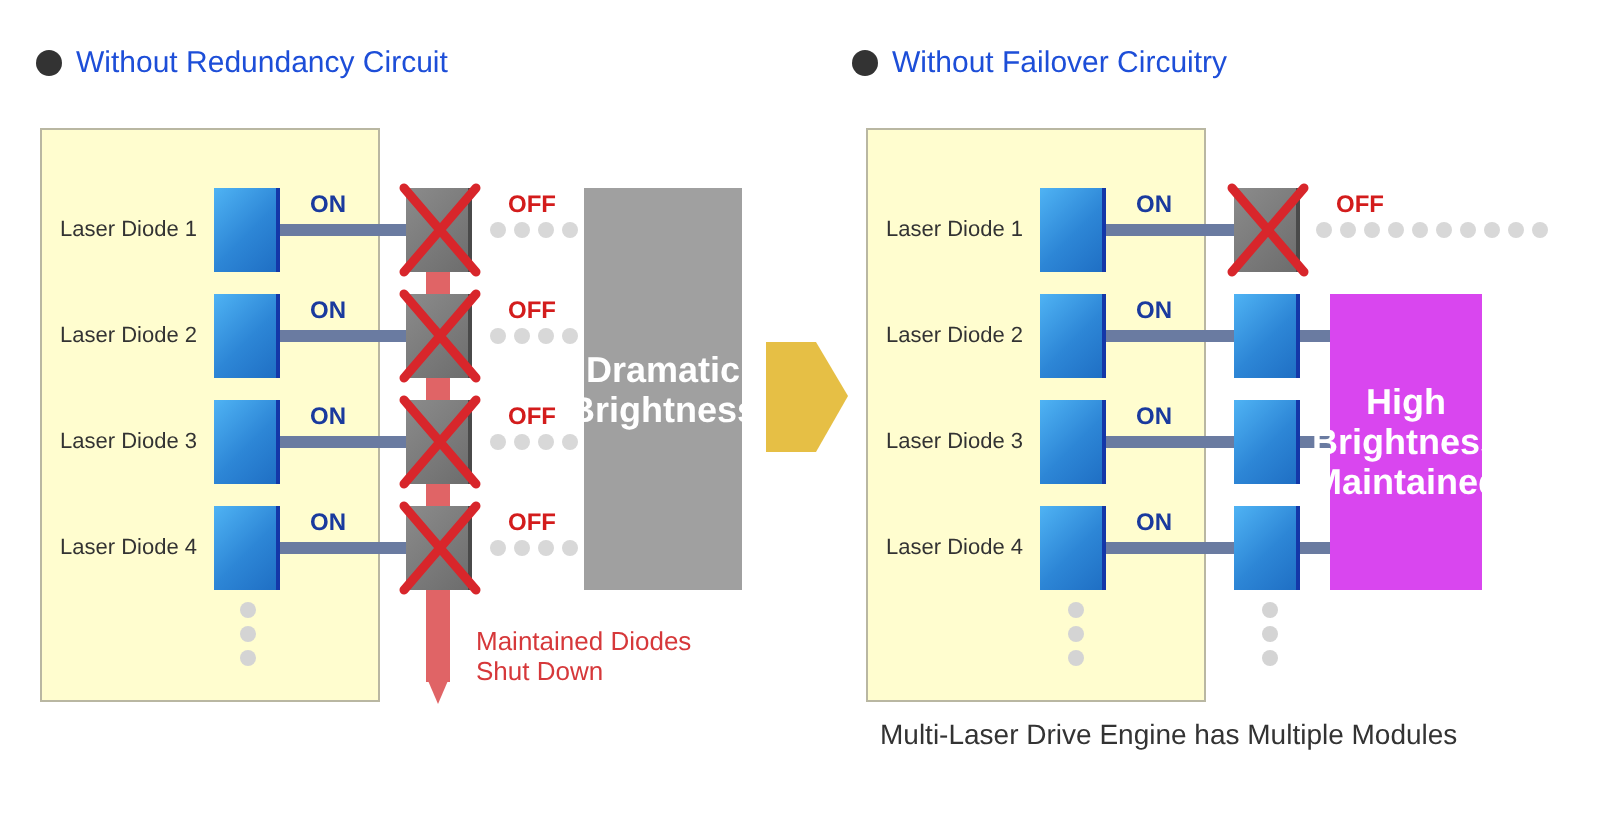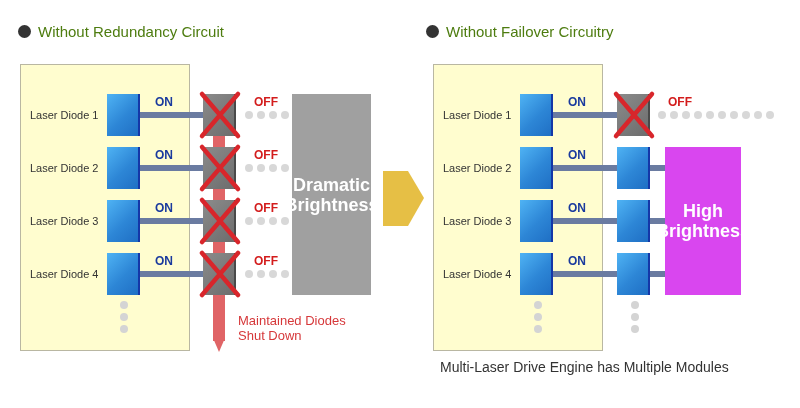--- a/index.html
+++ b/index.html
@@ -1,19 +1,19 @@
 <!DOCTYPE html>
 <html><head>
 <meta charset="utf-8">
 <style>
   html, body { margin: 0; padding: 0; background: #ffffff; }
   body { width: 800px; height: 408px; position: relative; overflow: hidden;
          font-family: "Liberation Sans", "DejaVu Sans", sans-serif; }
   .abs { position: absolute; }
-  .section-title { font-size: 15px; color: #4d7c0f; display: flex; align-items: center; white-space: nowrap; }
+  .section-title { font-size: 15px; color: #1d4ed8; display: flex; align-items: center; white-space: nowrap; }
   .bullet { width: 13px; height: 13px; border-radius: 50%; background: #333333; margin-right: 7px; display: inline-block; }
   .panel { background: #fffdcf; border: 1px solid #b9b7a2; box-sizing: border-box; }
   .ld-label { font-size: 11px; color: #333333; white-space: nowrap; }
   .diode { width: 33px; height: 42px; background: linear-gradient(135deg, #4fb3f4 0%, #2d86d6 55%, #1f6fc4 100%); border-right: 2px solid #1437a8; box-sizing: border-box; }
   .wire { height: 6px; background: #6a7ba1; }
   .on-label { font-size: 12px; font-weight: bold; color: #1a3a9e; }
   .off-label { font-size: 12px; font-weight: bold; color: #d31c1c; }
   .failed { width: 33px; height: 42px; background: linear-gradient(135deg, #8b8b8b 0%, #6d6d6d 100%); border-right: 2px solid #4a4a4a; box-sizing: border-box; overflow: visible; }
   .failed svg { position: absolute; left: -5px; top: -4px; }
   .dots { display: flex; gap: 4px; }
@@ -172,20 +172,21 @@
     <div class="abs on-label" style="left:568px; top:254px;">ON</div>
     <div class="abs diode" style="left:617px; top:253px;"></div>
     <div class="abs wire" style="left:650px; top:271px; width:56px;"></div>
     <div class="abs on-label" style="left:667px; top:254px;">ON</div>
   </div>
 
 <div class="abs box-text" style="left:665px; top:147px; width:76px; height:148px; background:#d946ef;">
   <div>
     <div>High</div>
     <div>Brightness</div>
+    <div>Maintained</div>
   </div>
 </div>
 
 <div class="abs" style="left:534px; top:301px;">
   <div class="vdot" style="margin-bottom:4px;"></div>
   <div class="vdot" style="margin-bottom:4px;"></div>
   <div class="vdot"></div>
 </div>
 <div class="abs" style="left:631px; top:301px;">
   <div class="vdot" style="margin-bottom:4px;"></div>

